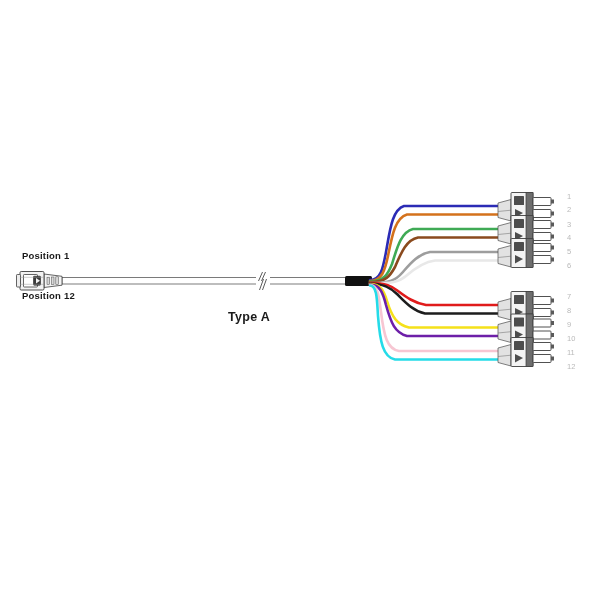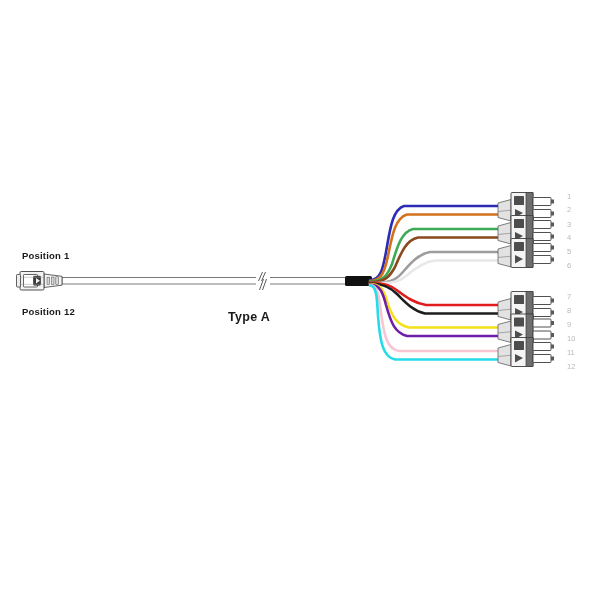--- a/index.html
+++ b/index.html
@@ -22,21 +22,21 @@
     white-space: nowrap;
   }
   #label-position-1 {
     left: 22px;
     top: 250px;
     font-size: 9.5px;
     letter-spacing: 0.2px;
   }
   #label-position-12 {
     left: 22px;
-    top: 306px;
+    top: 290px;
     font-size: 9.5px;
     letter-spacing: 0.2px;
   }
   #label-type {
     left: 228px;
     top: 310px;
     font-size: 12.5px;
     letter-spacing: 0.3px;
   }
   #diagram-svg {

